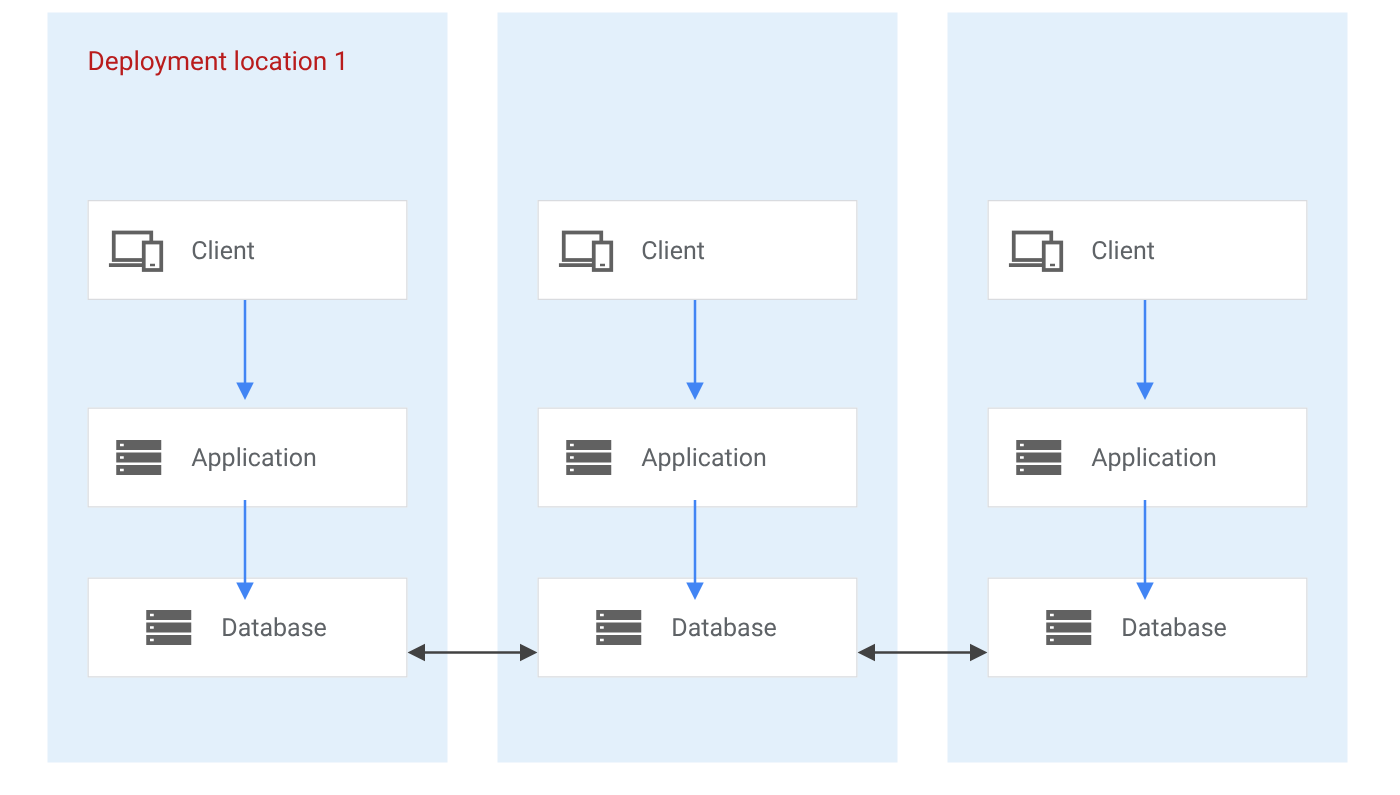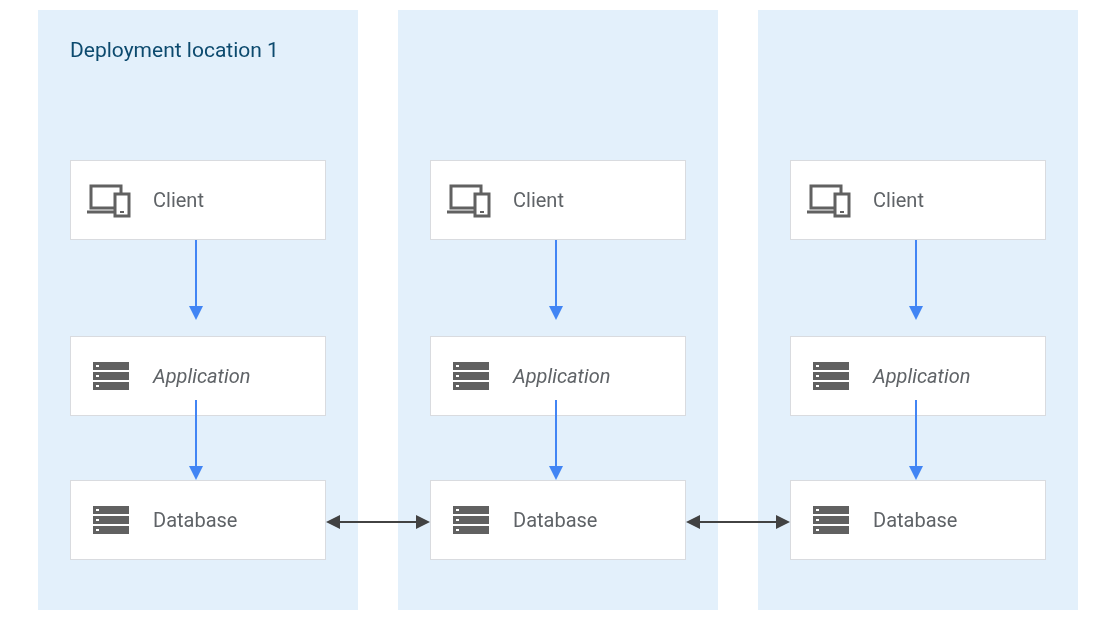--- a/index.html
+++ b/index.html
@@ -19,38 +19,38 @@
     height: 600px;
     background: #e3f0fb;
     box-sizing: border-box;
     padding: 24px 32px 32px 32px;
   }
   .col1 { left: 38px; }
   .col2 { left: 398px; }
   .col3 { left: 758px; }
   .col-title {
     font-size: 21px;
-    color: #0c4a6e;
+    color: #b91c1c;
     margin: 4px 0 0 0;
     font-weight: 400;
   }
   .node {
     position: absolute;
     left: 32px;
     width: 256px;
     height: 80px;
     background: #ffffff;
     border: 1px solid #d9dbdf;
     box-sizing: border-box;
     display: flex;
     align-items: center;
   }
   .node-client { top: 150px; }
-  .node-app    { top: 326px; font-style: italic; }
-  .node-db     { top: 470px; }
+  .node-app    { top: 316px; }
+  .node-db     { top: 452px; padding-left: 24px; }
   .node .icon {
     width: 48px;
     height: 48px;
     margin-left: 16px;
     flex: 0 0 auto;
   }
   .node .label {
     font-size: 20px;
     color: #5f6367;
     margin-left: 18px;

